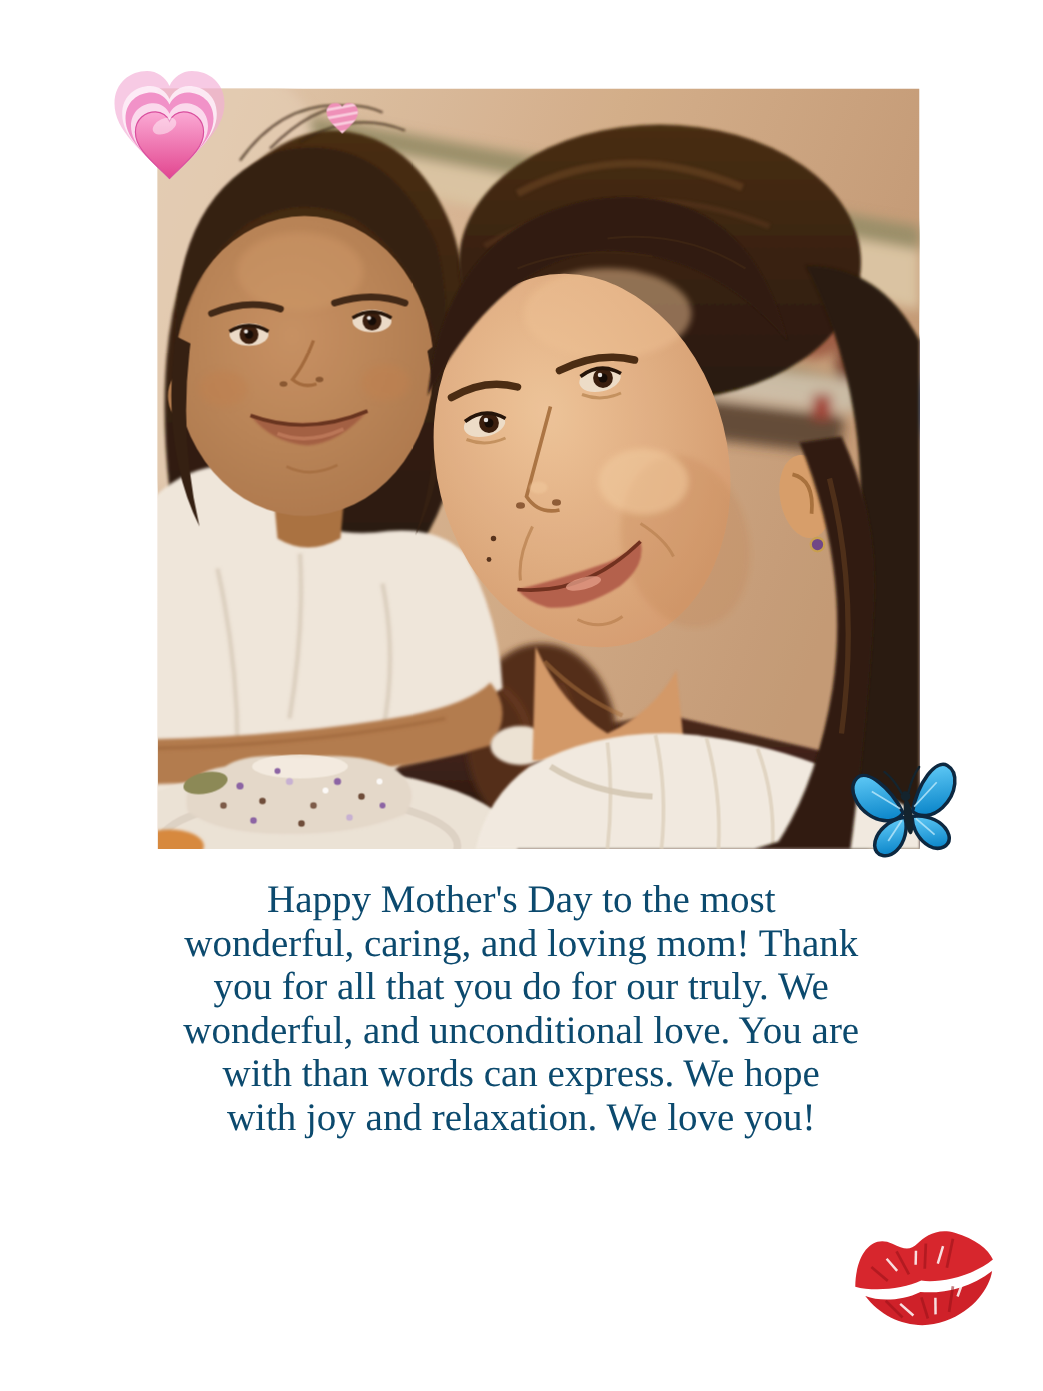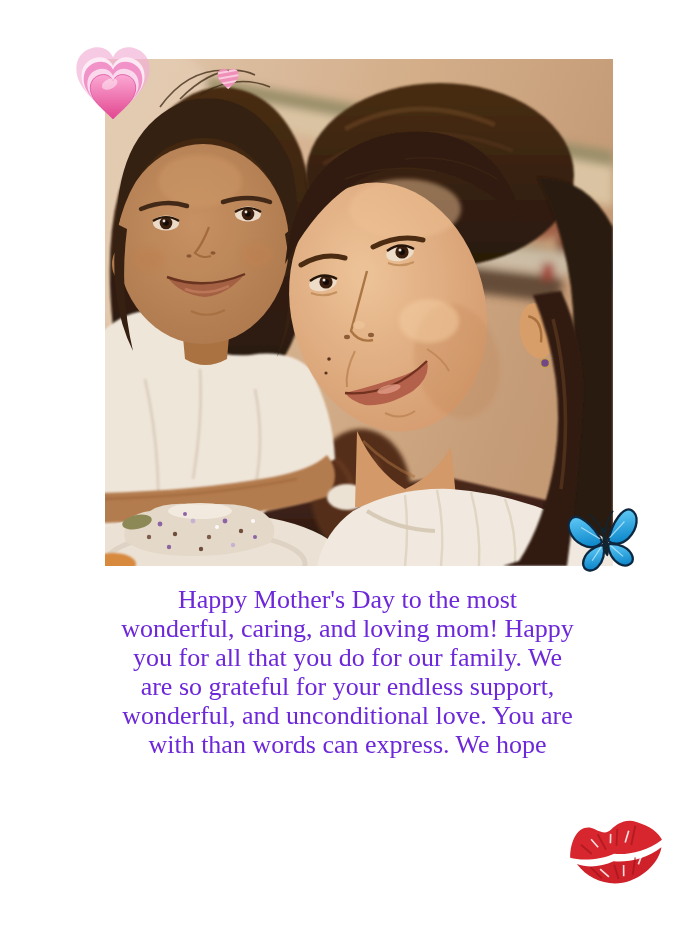--- a/index.html
+++ b/index.html
@@ -23,21 +23,21 @@
   .sticker svg { display: block; width: 100%; height: 100%; }
   .sticker-heart    { left: 70px;  top: 44px;  width: 86px;  height: 80px; }
   .sticker-butterfly{ left: 564px; top: 501px; width: 82px;  height: 78px; }
   .sticker-kiss     { left: 560px; top: 802px; width: 110px; height: 92px; }
   .message {
     position: absolute;
     left: 0;
     top: 585px;
     width: 695px;
     text-align: center;
-    color: #6d28d9;
+    color: #0c4a6e;
     font-size: 26px;
     line-height: 29px;
     letter-spacing: 0px;
   }
   .message .line { white-space: nowrap; }
 </style>
 </head>
 <body>
 
 <div class="page">
@@ -331,20 +331,20 @@
           <path d="M40,70 L48,80"></path>
             <path d="M66,70 L64,82"></path>
             <path d="M90,58 L82,72"></path>
         </g>
       </g>
     </svg>
   </div>
 
   <div class="message">
     <div class="line">Happy Mother's Day to the most</div>
-    <div class="line">wonderful, caring, and loving mom! Happy</div>
-    <div class="line">you for all that you do for our family. We</div>
-    <div class="line">are so grateful for your endless support,</div>
+    <div class="line">wonderful, caring, and loving mom! Thank</div>
+    <div class="line">you for all that you do for our truly. We</div>
     <div class="line">wonderful, and unconditional love. You are</div>
     <div class="line">with than words can express. We hope</div>
+    <div class="line">with joy and relaxation. We love you!</div>
   </div>
 
 </div>
 
 </body></html>

